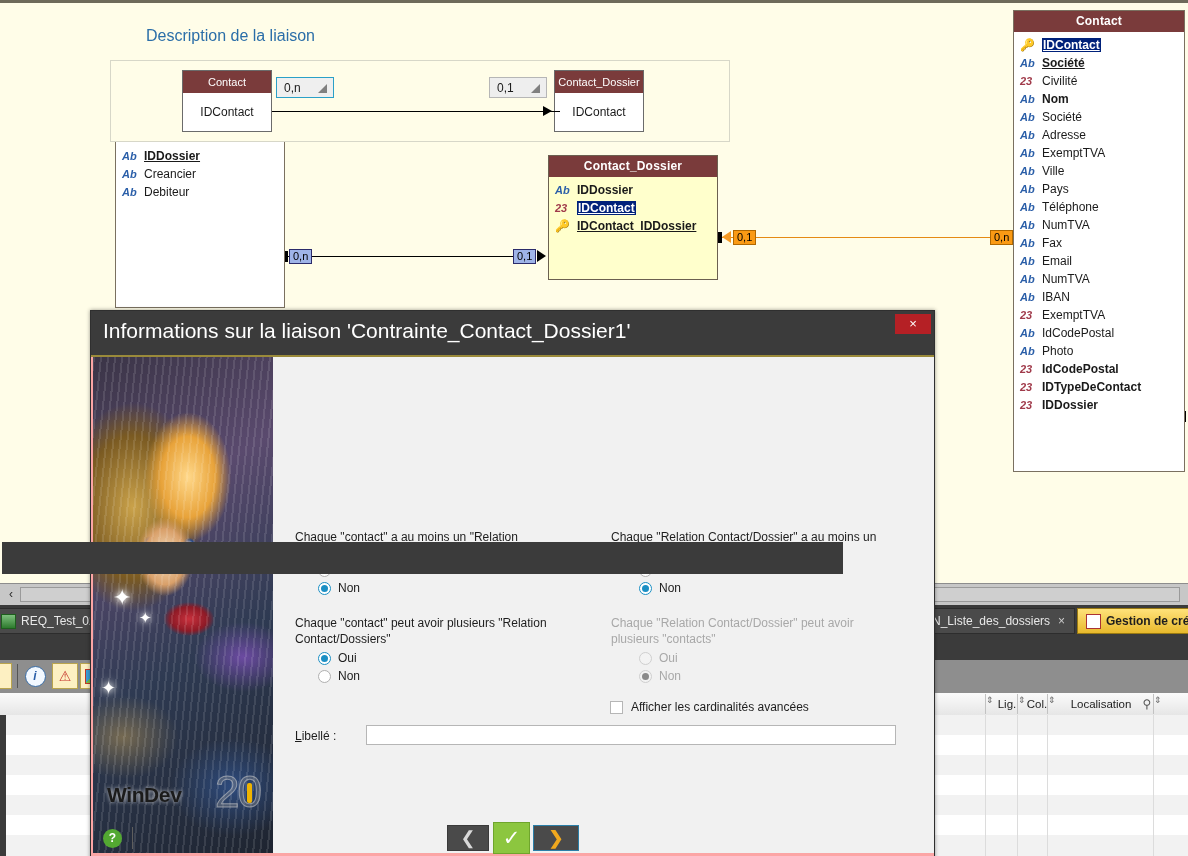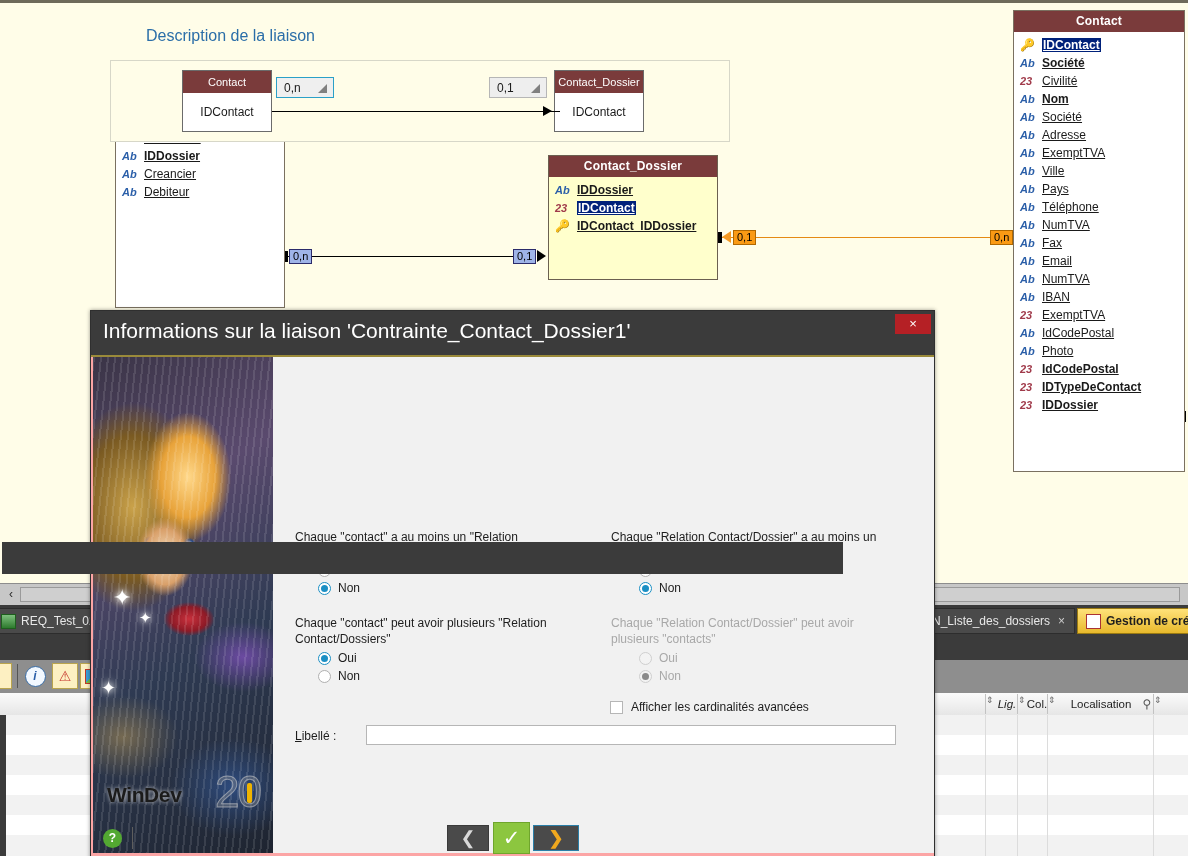--- a/index.html
+++ b/index.html
@@ -15,21 +15,21 @@
 
   
   .entity{position:absolute;background:#ffffff;border:1px solid #7a7060;box-sizing:border-box;}
   .entity.yellow{background:#ffffcc;border:1px solid #6b6050;}
   .entity-title{
     background:#7a3b3b;color:#ffffff;font-weight:bold;font-size:12px;
     text-align:center;padding:3px 0 4px 0;letter-spacing:.2px;
   }
   .entity-body{padding:4px 0 4px 0;}
   .field{display:flex;align-items:center;height:18px;padding-left:6px;font-size:12px;color:#1a1a1a;}
-  .field .fname{margin-left:7px;white-space:nowrap;text-decoration:underline;}
+  .field .fname{margin-left:7px;white-space:nowrap;}
   .field.bold .fname{font-weight:bold;}
   .field.underline .fname{text-decoration:underline;font-weight:bold;}
   .field.sel .fname{background:#00217a;color:#fff;text-decoration:underline;font-weight:bold;padding:0 1px;}
 
   
   .ticon{width:15px;height:13px;flex:0 0 15px;position:relative;font-size:11px;line-height:13px;font-weight:bold;font-style:italic;}
   .ticon.ab{color:#2a5ea8;}
   .ticon.num{color:#a03a4a;}
   .ticon.key{display:inline-block;}
   .keyglyph{font-style:normal;font-size:12px;line-height:13px;}
@@ -348,21 +348,21 @@
 <div class="tb-btn" style="left:52px;">
   <span style="color:#c43028;font-size:14px;line-height:14px;">⚠</span>
 </div>
 <div class="tb-btn" style="left:80px;">
   <span style="display:block;width:15px;height:13px;border:1px solid #c0392b;background:linear-gradient(135deg,#3aa0d8 0%,#3aa0d8 45%,#6ec24a 46%,#f0c330 100%);"></span>
 </div>
 
 <div id="grid-header"></div>
 <div class="gh-div" style="left:985px;"></div>
 <div class="gh-sort" style="left:986px;">⇕</div>
-<div class="gh-cell" style="left:990px;width:34px;font-style:italic;">Lig.</div>
+<div class="gh-cell" style="left:990px;width:34px;">Lig.</div>
 <div class="gh-div" style="left:1017px;"></div>
 <div class="gh-sort" style="left:1018px;">⇕</div>
 <div class="gh-cell" style="left:1022px;width:30px;">Col.</div>
 <div class="gh-div" style="left:1047px;"></div>
 <div class="gh-sort" style="left:1048px;">⇕</div>
 <div class="gh-cell" style="left:1056px;width:90px;">Localisation</div>
 <div class="gh-cell" style="left:1140px;width:14px;color:#555;font-size:12px;">⚲</div>
 <div class="gh-div" style="left:1153px;"></div>
 <div class="gh-sort" style="left:1154px;">⇕</div>
 

